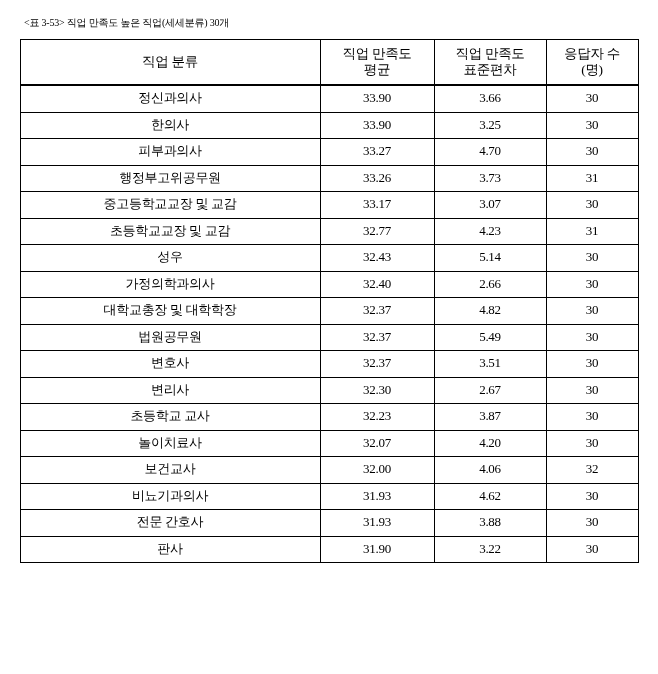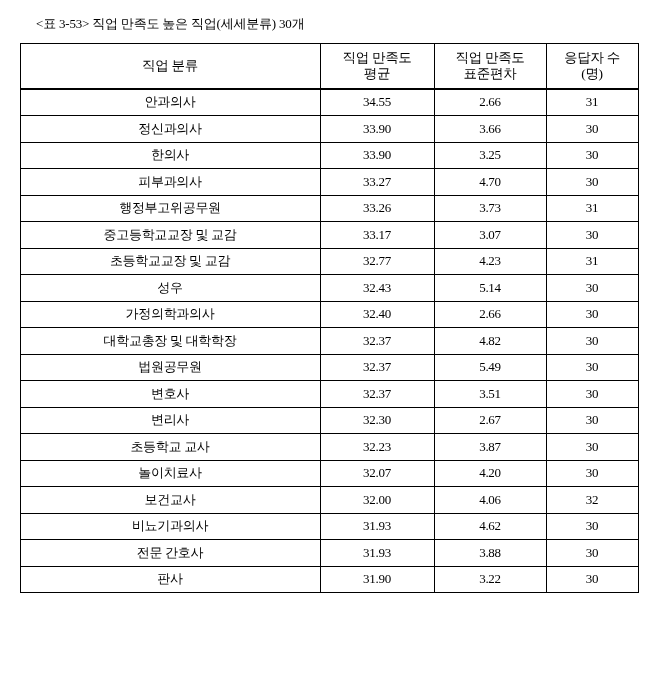--- a/index.html
+++ b/index.html
@@ -15,23 +15,23 @@
     overflow: hidden;
   }
   .page {
     width: 658px;
     height: 674px;
     position: relative;
     box-sizing: border-box;
     padding: 12px 18px 0 18px;
   }
   .caption {
-    font-size: 13px;
+    font-size: 10px;
     line-height: 1.3;
-    margin: 4px 0 10px 18px;
+    margin: 4px 0 10px 6px;
     letter-spacing: -0.2px;
     white-space: nowrap;
   }
   table.data {
     border-collapse: collapse;
     width: 618px;
     margin: 0 auto;
     table-layout: fixed;
   }
   table.data col.c0 { width: 300px; }
@@ -102,26 +102,20 @@
           <span class="l2">표준편차</span>
         </th>
         <th>
           <span class="l1">응답자 수</span>
           <span class="l2">(명)</span>
         </th>
       </tr>
     </thead>
     <tbody>
       <tr>
-        <td>안과의사</td>
-        <td class="num">34.55</td>
-        <td class="num">2.66</td>
-        <td class="num">31</td>
-      </tr>
-      <tr>
         <td>정신과의사</td>
         <td class="num">33.90</td>
         <td class="num">3.66</td>
         <td class="num">30</td>
       </tr>
       <tr>
         <td>한의사</td>
         <td class="num">33.90</td>
         <td class="num">3.25</td>
         <td class="num">30</td>

